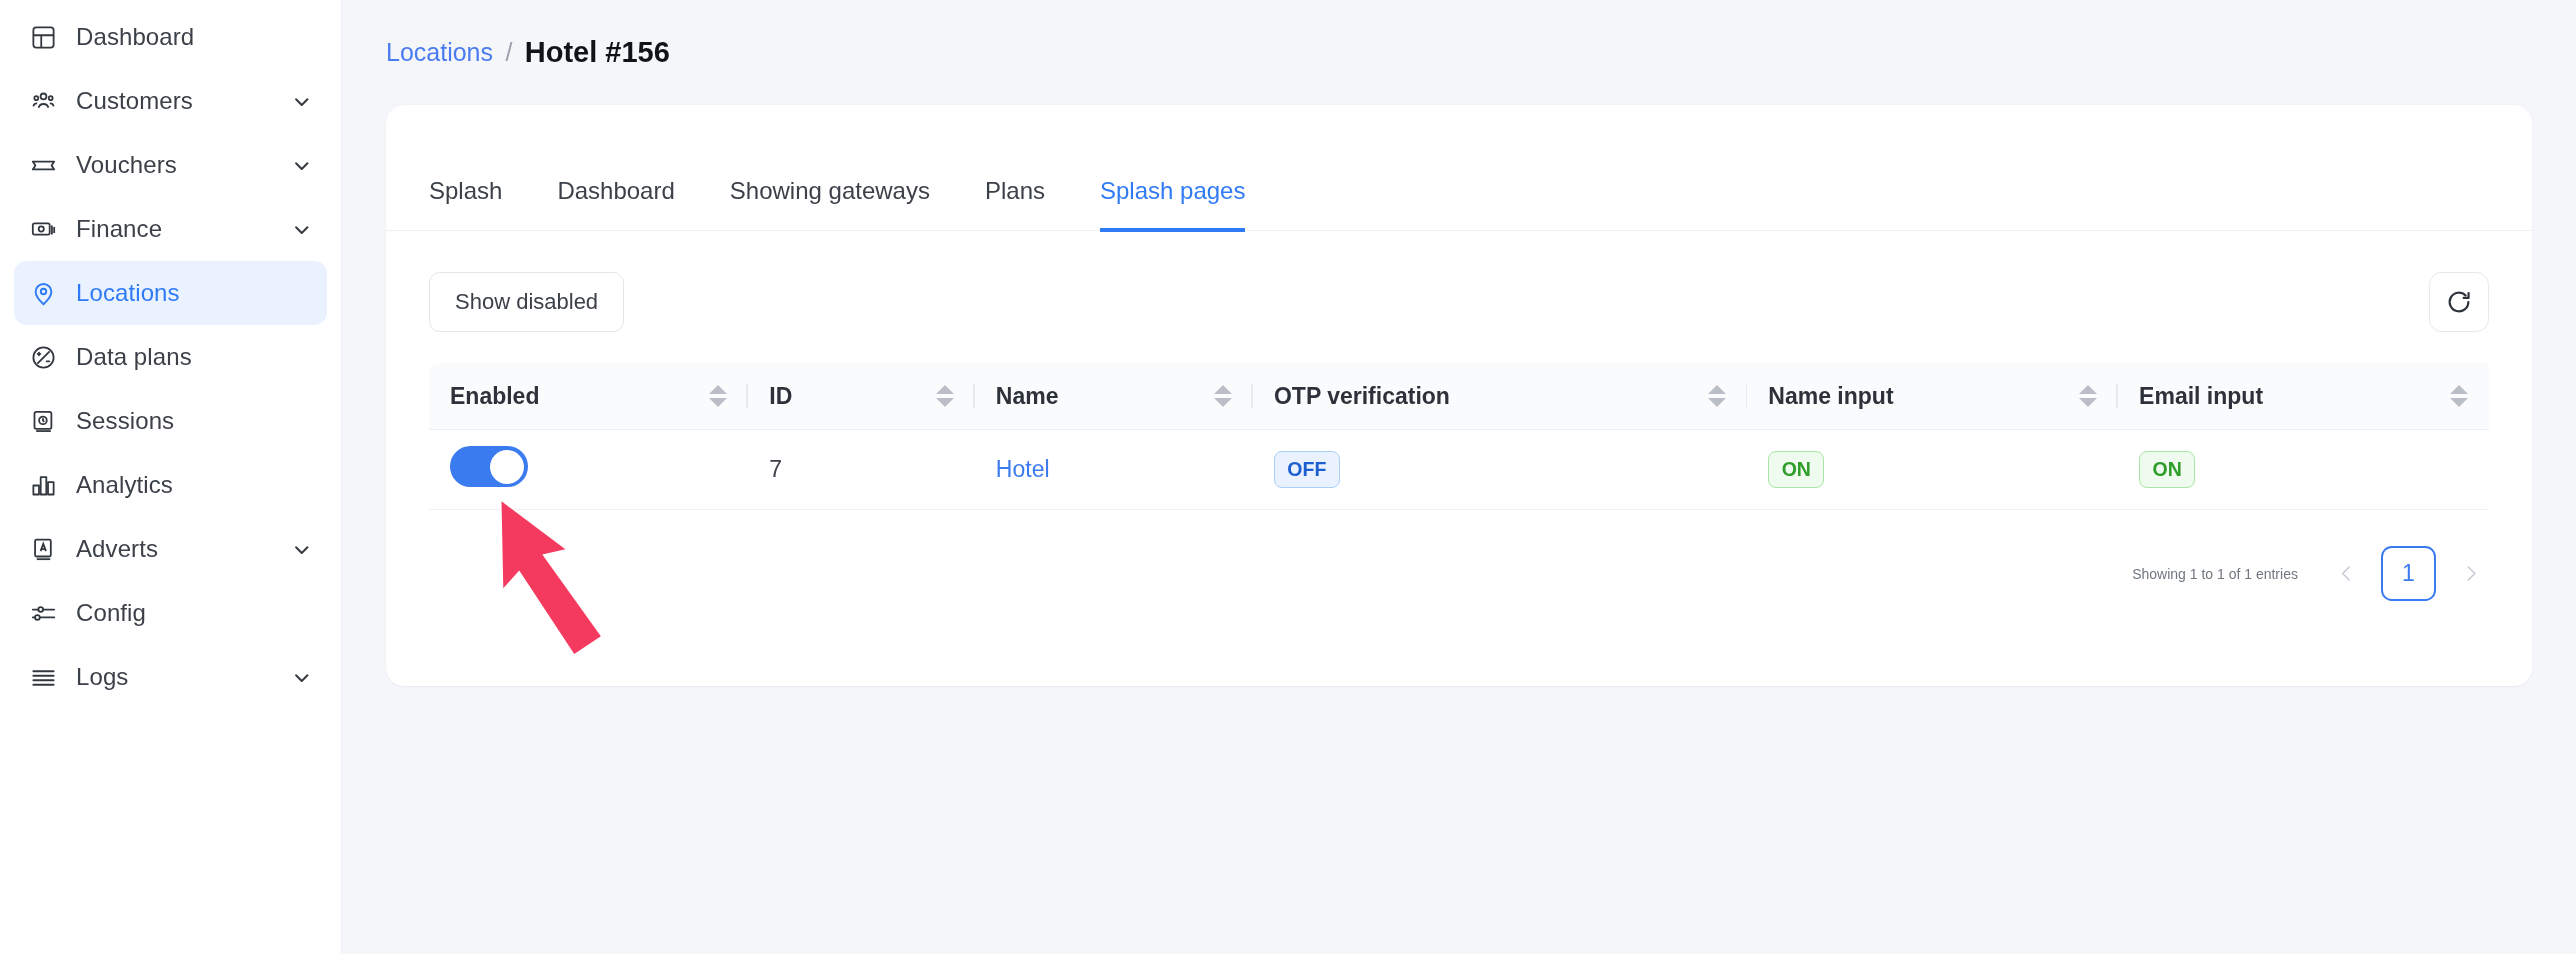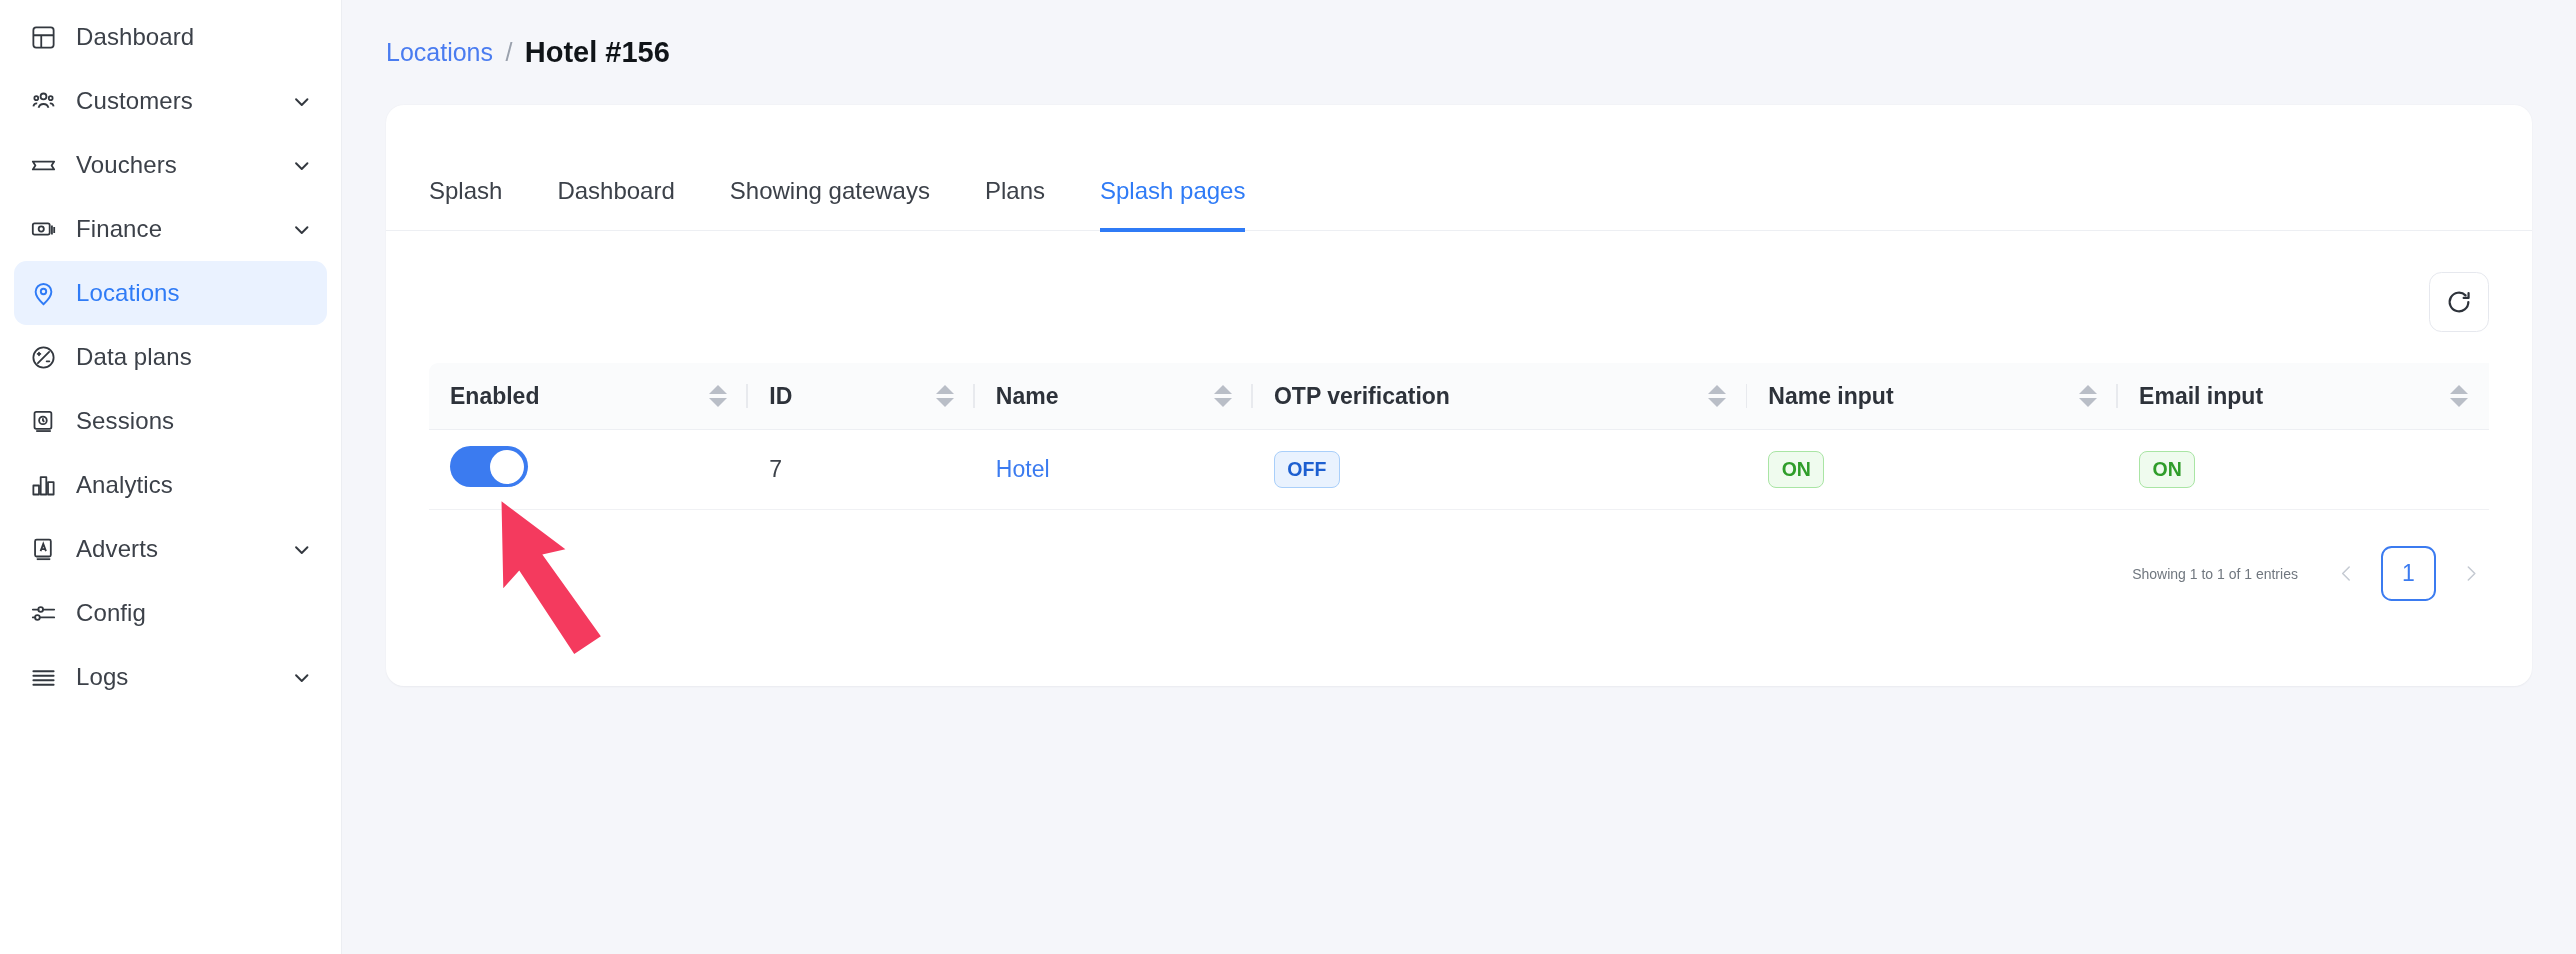--- a/index.html
+++ b/index.html
@@ -347,20 +347,21 @@
 
       <div class="tabs">
         <div class="tab">Splash</div>
         <div class="tab">Dashboard</div>
         <div class="tab">Showing gateways</div>
         <div class="tab">Plans</div>
         <div class="tab active">Splash pages</div>
       </div>
 
       <div class="toolbar">
+        <button class="btn-outline">Show disabled</button>
         <div class="toolbar-spacer"></div>
         <button class="icon-btn">
           <span>
             <svg viewBox="0 0 24 24" fill="none" stroke="#2d323a" stroke-width="1.9" stroke-linecap="round" stroke-linejoin="round">
               <path d="M20 12a8 8 0 1 1-2.4-5.7"></path>
                 <path d="M20.2 4.3v4.2h-4.2"></path>
             </svg>
           </span>
         </button>
       </div>

